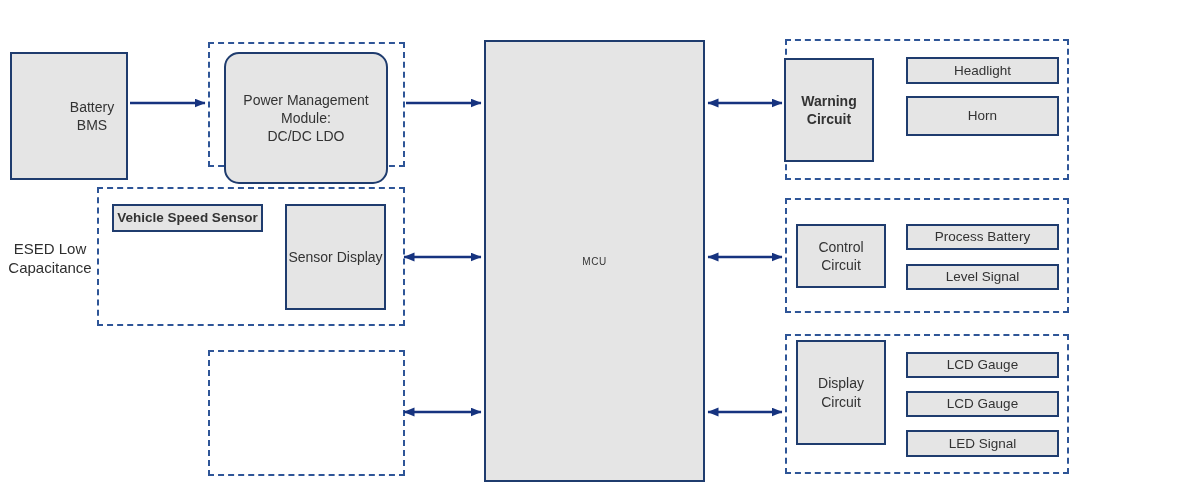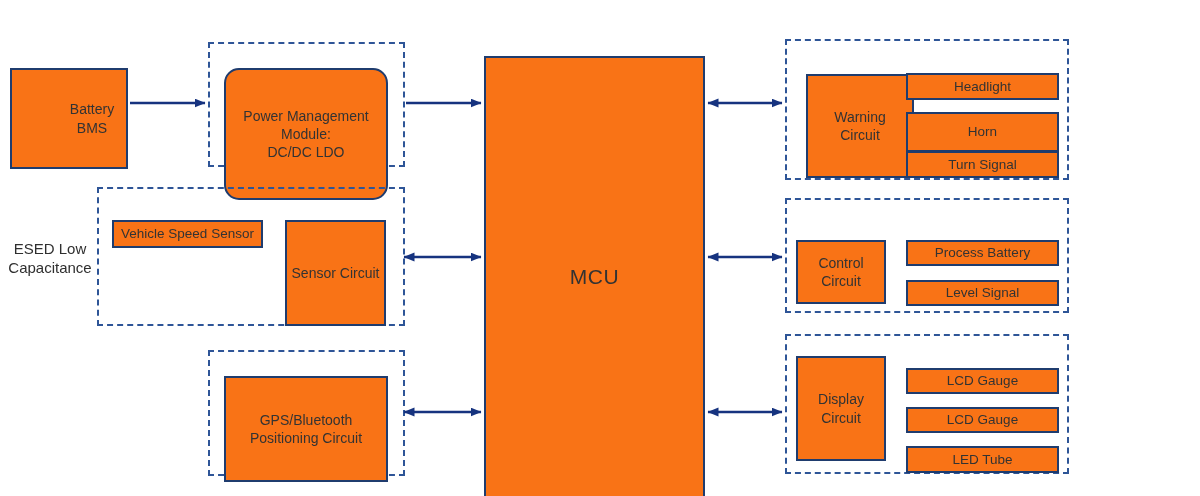--- a/index.html
+++ b/index.html
@@ -14,90 +14,86 @@
     position:relative;
     width:1200px;height:496px;
     background:var(--bg);
     font-family:"Liberation Sans", sans-serif;
     color:var(--text);
     overflow:hidden;
   }
   .abs{position:absolute;box-sizing:border-box;}
   .solid-box{
     border:2px solid var(--solid);
-    background:#f97316;
+    background:#e5e5e5;
     display:flex;align-items:center;justify-content:center;
     text-align:center;
     white-space:pre-line;
     font-size:14px;
     line-height:1.3;
     color:var(--text);
-    margin-top:16px;
   }
   .dashed-box{
     border:2px dashed var(--dashed);
     background:transparent;
   }
   .item-box{font-size:13.5px;}
   .free-label{
     text-align:center;
     white-space:pre-line;
     font-size:15px;
     line-height:1.25;
     color:#2f2f2f;
   }
   .right-label{text-align:center;}
   #arrow-layer{position:absolute;left:0;top:0;pointer-events:none;}
   #arrow-layer line{stroke:var(--arrow);stroke-width:2.3;}
   #arrow-layer marker path{fill:var(--arrow);}
-  .mcu-label{font-size:21px;letter-spacing:0.5px;}
+  .mcu-label{font-size:10px;letter-spacing:0.5px;}
 </style>
 </head>
 <body>
 
 <div id="canvas">
 
-  <div class="abs solid-box" style="left:10px;top:52px;width:118px;height:101px;padding-left:46px;">Battery BMS</div>
+  <div class="abs solid-box" style="left:10px;top:52px;width:118px;height:128px;padding-left:46px;">Battery BMS</div>
 
   <div class="abs dashed-box" style="left:208px;top:42px;width:197px;height:125px;"></div>
   <div class="abs solid-box" style="left:224px;top:52px;width:164px;height:132px;border-radius:15px;">Power Management
 Module:
 DC/DC LDO</div>
 
   <div class="abs free-label" style="left:0px;top:240px;width:100px;">ESED Low
 Capacitance</div>
   <div class="abs dashed-box" style="left:97px;top:187px;width:308px;height:139px;"></div>
-  <div class="abs solid-box item-box" style="left:112px;top:204px;width:151px;height:28px;">Vehicle Speed Sensor</div>
-  <div class="abs solid-box" style="left:285px;top:204px;width:101px;height:106px;">Sensor Circuit</div>
+  <div class="abs solid-box item-box" style="left:112px;top:204px;width:151px;height:28px;font-weight:bold;">Vehicle Speed Sensor</div>
+  <div class="abs solid-box" style="left:285px;top:204px;width:101px;height:106px;">Sensor Display</div>
 
   <div class="abs dashed-box" style="left:208px;top:350px;width:197px;height:126px;"></div>
-  <div class="abs solid-box" style="left:224px;top:360px;width:164px;height:106px;">GPS/Bluetooth
-Positioning Circuit</div>
 
   <div class="abs solid-box mcu-label" style="left:484px;top:40px;width:221px;height:442px;">MCU</div>
 
   <div class="abs dashed-box" style="left:785px;top:39px;width:284px;height:141px;"></div>
-  <div class="abs solid-box" style="left:806px;top:58px;width:108px;height:104px;">Warning
+  <div class="abs solid-box" style="left:784px;top:58px;width:90px;height:104px;font-weight:bold;">Warning
 Circuit</div>
   <div class="abs solid-box item-box" style="left:906px;top:57px;width:153px;height:27px;">Headlight</div>
   <div class="abs solid-box item-box" style="left:906px;top:96px;width:153px;height:40px;">Horn</div>
-  <div class="abs solid-box item-box" style="left:906px;top:135px;width:153px;height:27px;">Turn Signal</div>
 
   <div class="abs dashed-box" style="left:785px;top:198px;width:284px;height:115px;"></div>
   <div class="abs solid-box" style="left:796px;top:224px;width:90px;height:64px;text-align:center;">Control
 Circuit</div>
   <div class="abs solid-box item-box" style="left:906px;top:224px;width:153px;height:26px;">Process Battery</div>
   <div class="abs solid-box item-box" style="left:906px;top:264px;width:153px;height:26px;">Level Signal</div>
 
   <div class="abs dashed-box" style="left:785px;top:334px;width:284px;height:140px;"></div>
   <div class="abs solid-box" style="left:796px;top:340px;width:90px;height:105px;">Display
 Circuit</div>
   <div class="abs solid-box item-box" style="left:906px;top:352px;width:153px;height:26px;">LCD Gauge</div>
   <div class="abs solid-box item-box" style="left:906px;top:391px;width:153px;height:26px;">LCD Gauge</div>
-  <div class="abs solid-box item-box" style="left:906px;top:430px;width:153px;height:27px;">LED Tube</div>
+  <div class="abs solid-box item-box" style="left:906px;top:430px;width:153px;height:27px;">LED Signal</div>
 
   <svg id="arrow-layer" width="1200" height="496" viewBox="0 0 1200 496">
     <defs>
       <marker id="ah" markerUnits="userSpaceOnUse" markerWidth="12" markerHeight="10" refX="10.5" refY="4.5" orient="auto-start-reverse">
         <path d="M0,0 L11,4.5 L0,9 z"></path>
       </marker>
     </defs>
     <line x1="130" y1="103" x2="205" y2="103" marker-end="url(#ah)"></line>
     <line x1="406" y1="103" x2="481" y2="103" marker-end="url(#ah)"></line>
     <line x1="404" y1="257" x2="481" y2="257" marker-start="url(#ah)" marker-end="url(#ah)"></line>

